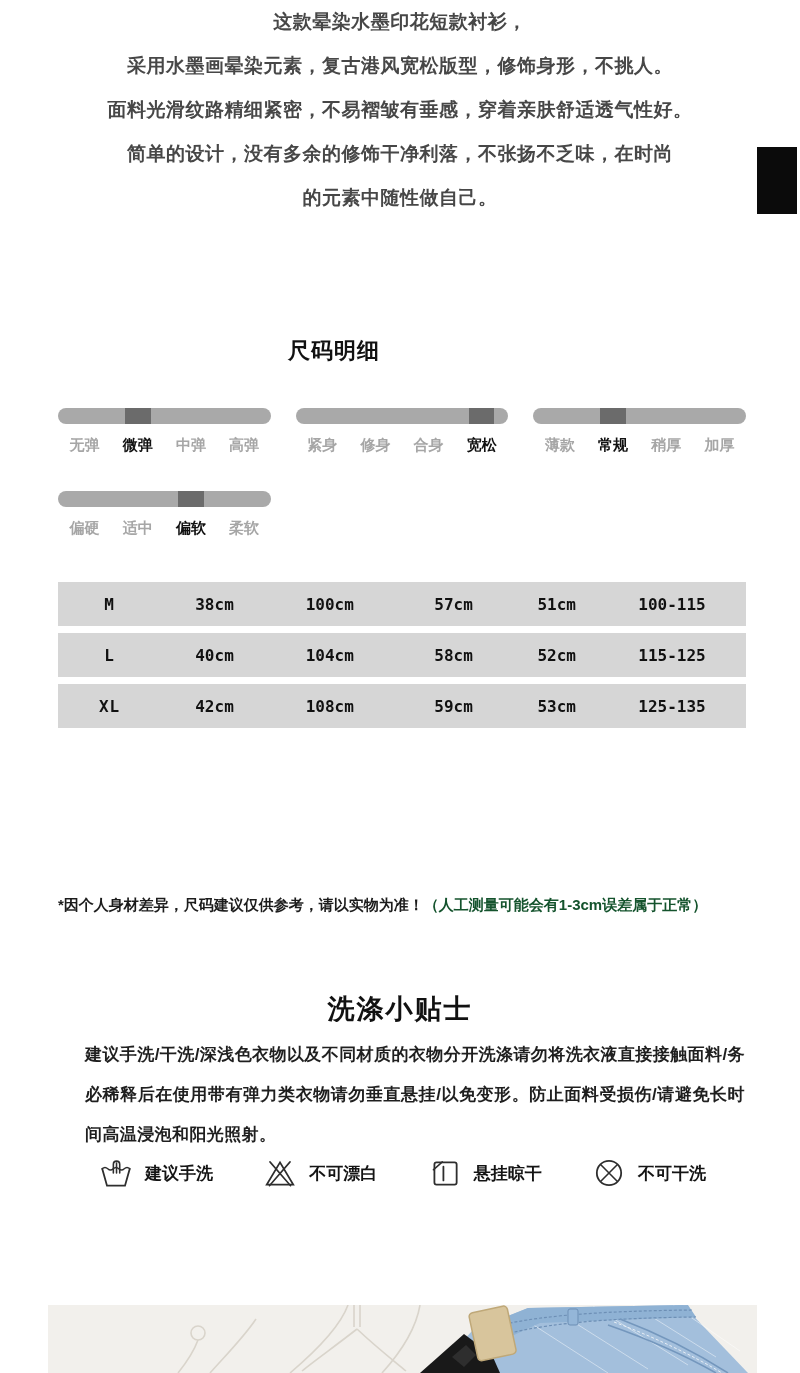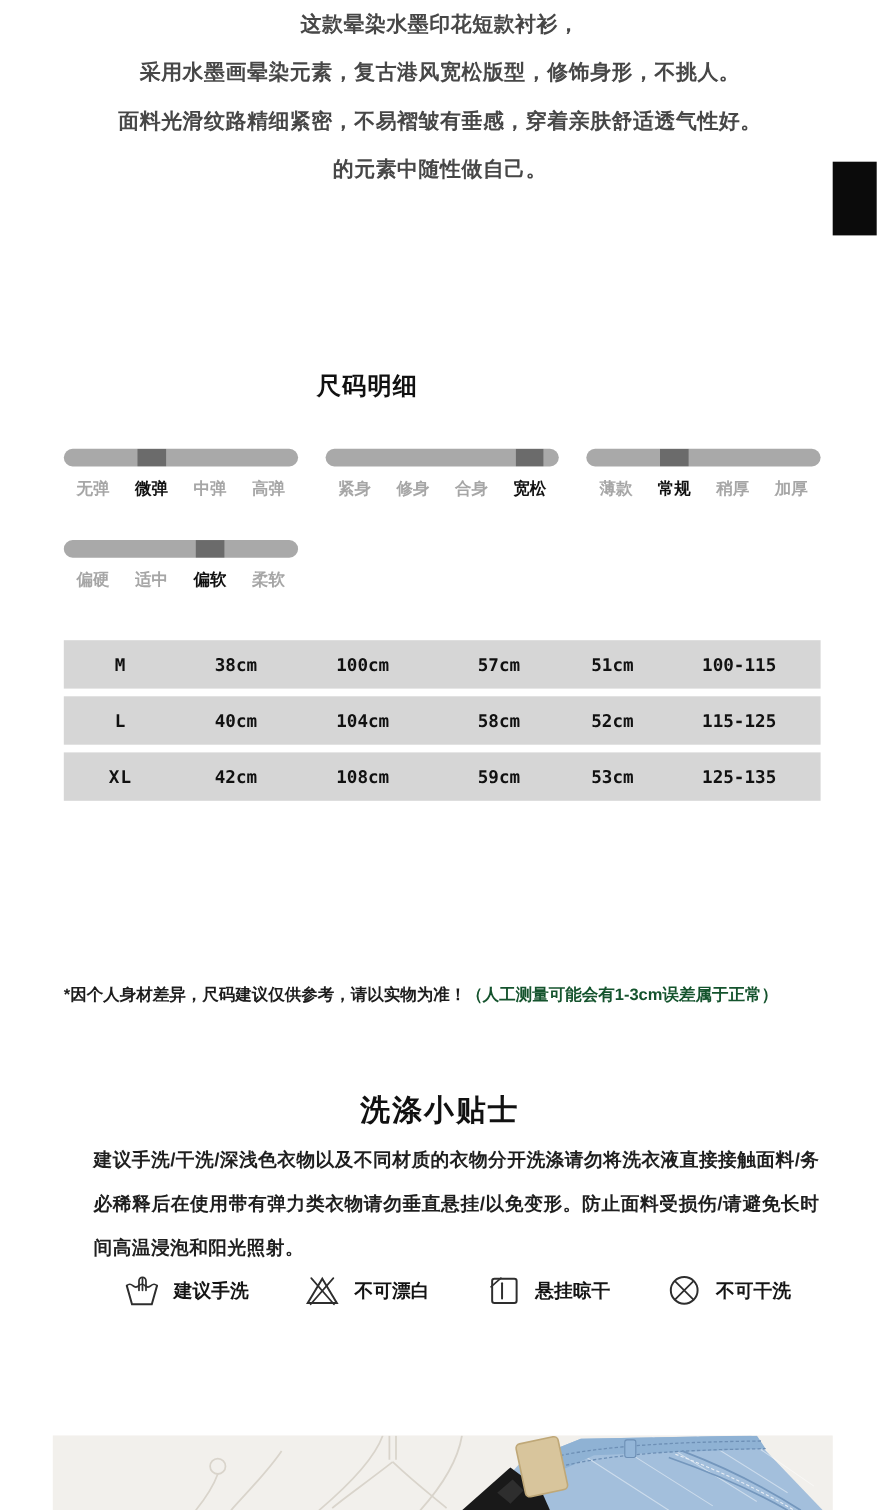--- a/index.html
+++ b/index.html
@@ -49,38 +49,39 @@
   
   .wash-title{
     position:absolute;top:991px;left:0;width:800px;margin:0;text-align:center;
     font-size:27px;font-weight:bold;color:#111;letter-spacing:2px;
   }
   .wash-body{
     position:absolute;top:1035px;left:85px;width:660px;margin:0;
     font-size:17px;font-weight:bold;color:#1f1f1f;line-height:40px;text-align:justify;letter-spacing:.4px;
   }
   .wash-icons{
-    position:absolute;top:1148px;left:71px;width:688px;height:50px;
+    position:absolute;top:1148px;left:58px;width:688px;height:50px;
     display:flex;justify-content:space-between;align-items:center;padding:0 40px;box-sizing:border-box;
   }
   .wicon-item{display:flex;align-items:center;gap:11px;}
   .wicon-item svg{display:block;}
   .wicon-label{font-size:17px;font-weight:bold;color:#141414;}
   
   .photo{
     position:absolute;top:1305px;left:48px;width:709px;height:68px;overflow:hidden;background:#f2f0ec;
   }
 </style>
 </head>
 <body>
 
 <section class="intro">
   <p>这款晕染水墨印花短款衬衫，</p>
   <p>采用水墨画晕染元素，复古港风宽松版型，修饰身形，不挑人。</p>
   <p>面料光滑纹路精细紧密，不易褶皱有垂感，穿着亲肤舒适透气性好。</p>
+  <p>简单的设计，没有多余的修饰干净利落，不张扬不乏味，在时尚</p>
   <p>的元素中随性做自己。</p>
 </section>
 <div class="dark-patch"></div>
 
 <h2 class="size-title">尺码明细</h2>
 
 <div class="sliders">
   <div class="slider" id="slider-0">
     <div class="track">
         <div class="seg" id="seg-0" style="left: 31.5%; width: 12%;"></div>

